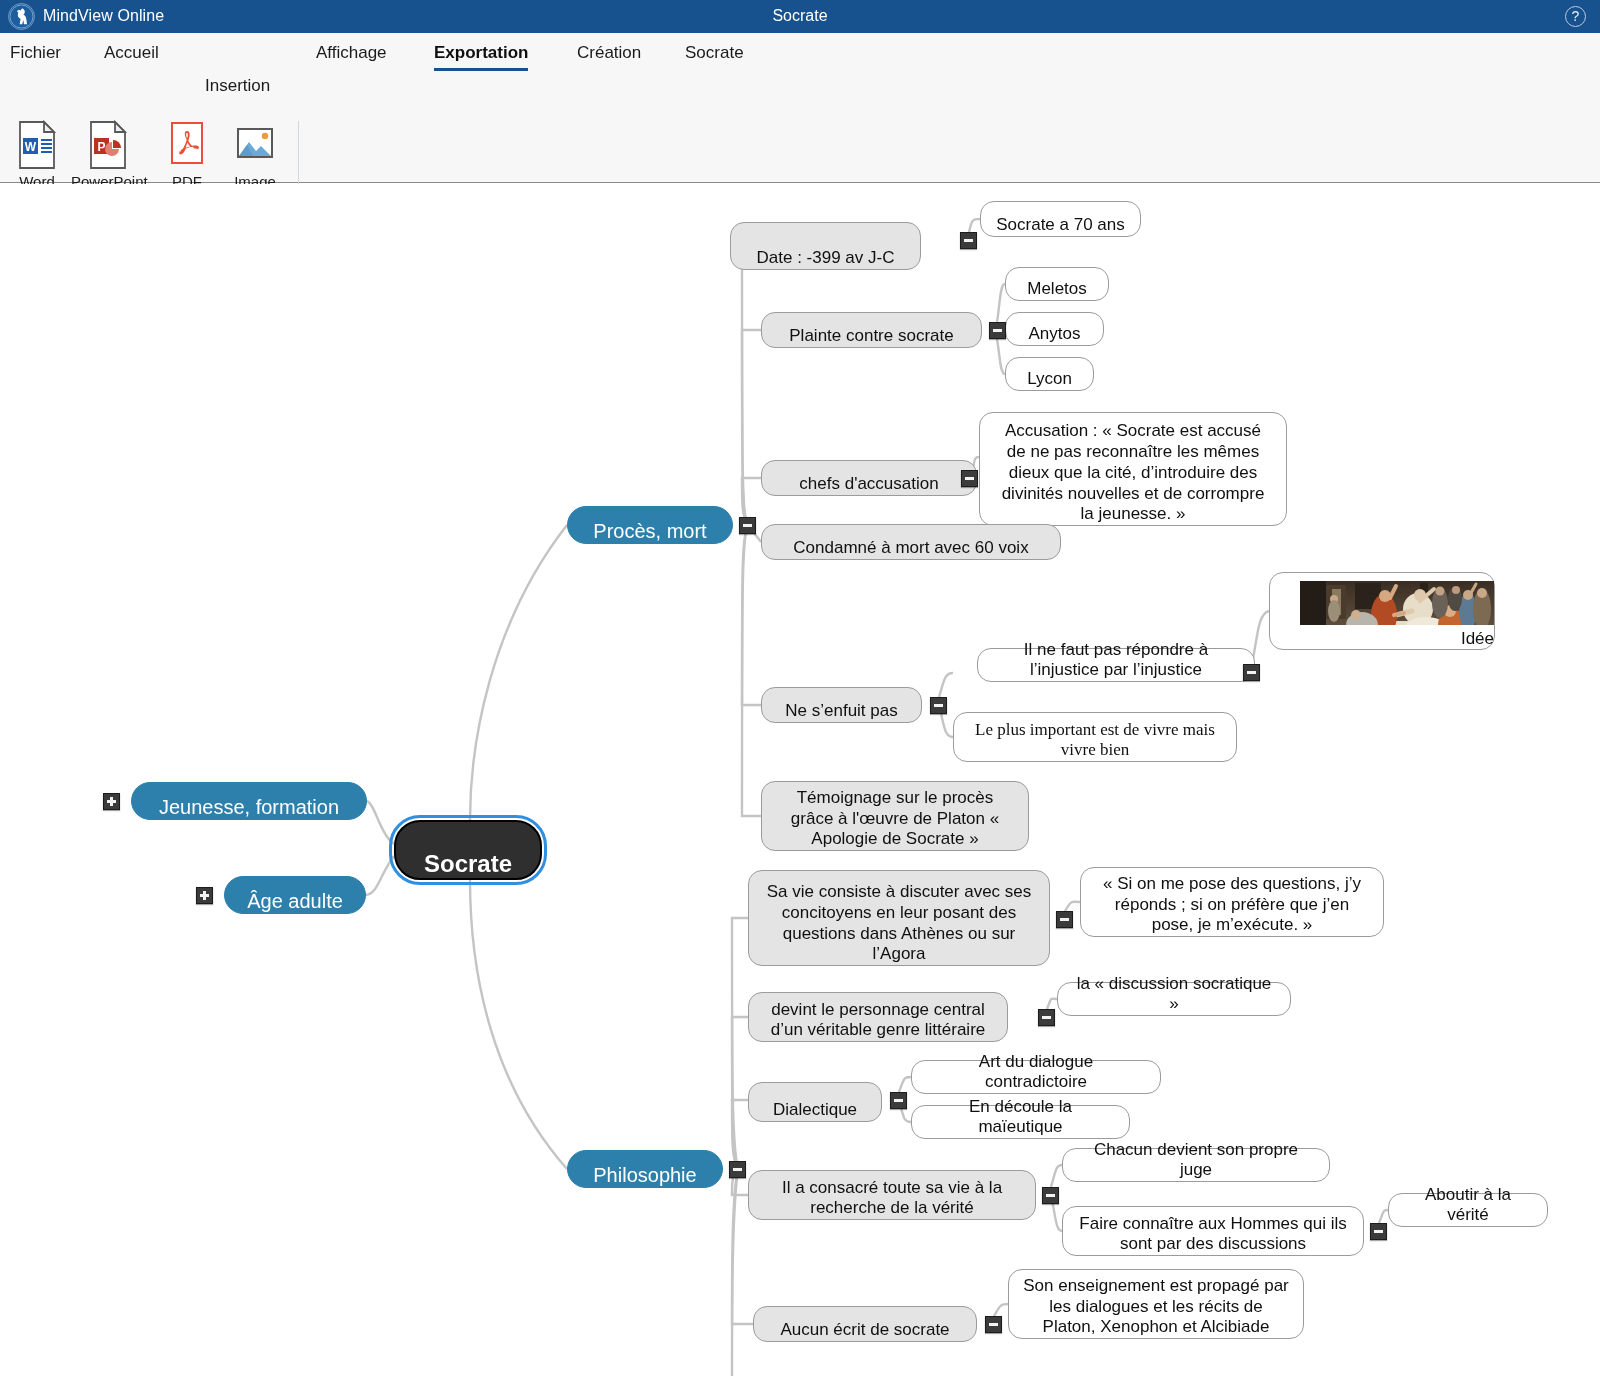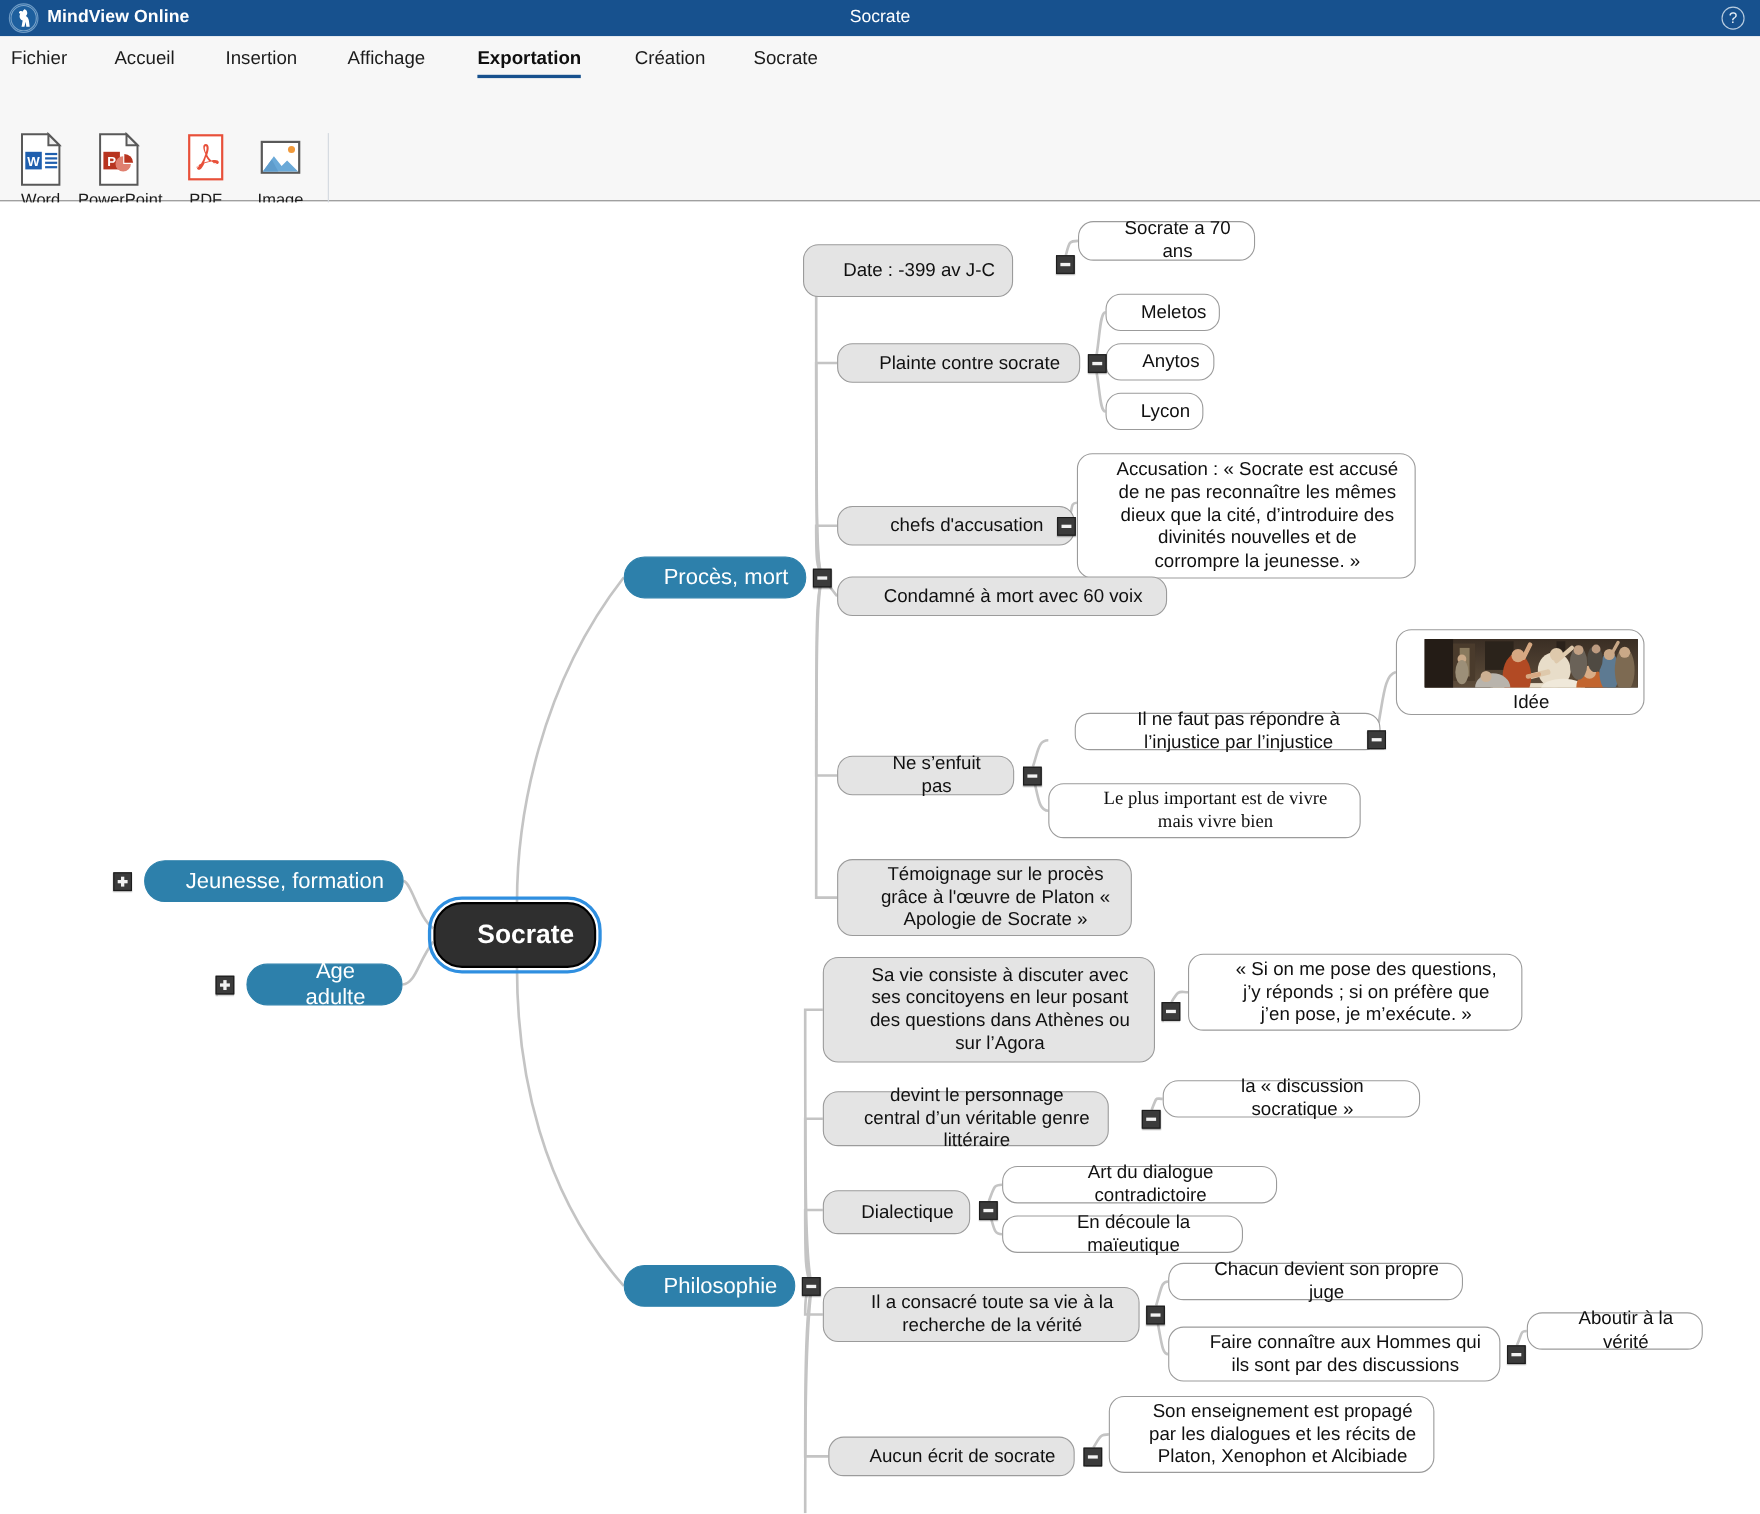--- a/index.html
+++ b/index.html
@@ -33,21 +33,20 @@
     box-sizing: border-box;
     overflow: hidden;
   }
   .tb-logo svg { display:block; }
   .tb-appname {
     position: absolute;
     left: 43px; top: 7px;
     font-size: 16px;
     letter-spacing: .1px;
     color: #ffffff;
-    font-weight: bold;
   }
   .tb-doctitle {
     position: absolute;
     left: 0; top: 7px;
     width: 1600px;
     text-align: center;
     font-size: 16px;
     color: #ffffff;
   }
   .tb-help {
@@ -143,26 +142,25 @@
     left: 0; top: 0;
     width: 1600px; height: 1192px;
     pointer-events: none;
   }
 
   
   .node {
     position: absolute;
     box-sizing: border-box;
     display: flex;
-    align-items: center;
+    align-items: flex-end;
     justify-content: center;
     text-align: center;
     border-radius: 13px;
     cursor: pointer;
-    padding-left: 20px;
   }
 
   .node.root {
     background: #2f2f2f;
     border: 2px solid #000000;
     outline: 3px solid #2f8fe0;
     outline-offset: 2px;
     border-radius: 26px;
     color: #ffffff;
     font-size: 24px;
@@ -257,21 +255,21 @@
   </div>
   <div class="tb-appname">MindView Online</div>
   <div class="tb-doctitle">Socrate</div>
   <div class="tb-help">?</div>
 </div>
 
 <div class="ribbon">
   <div class="menubar" id="menubar">
       <div class="menu-item" style="left: 10px;">Fichier</div>
       <div class="menu-item" style="left: 104px;">Accueil</div>
-      <div class="menu-item" style="left: 205px;">Insertion</div>
+      <div class="menu-item" style="left: 205px; margin-top: 33px;">Insertion</div>
       <div class="menu-item" style="left: 316px;">Affichage</div>
       <div class="menu-item active" style="left: 434px;">Exportation</div>
       <div class="menu-item" style="left: 577px;">Création</div>
       <div class="menu-item" style="left: 685px;">Socrate</div>
     </div>
 
   <div class="ribbon-group">
 
     <div class="rib-btn" style="left:0px;">
       <div class="rib-ico">

